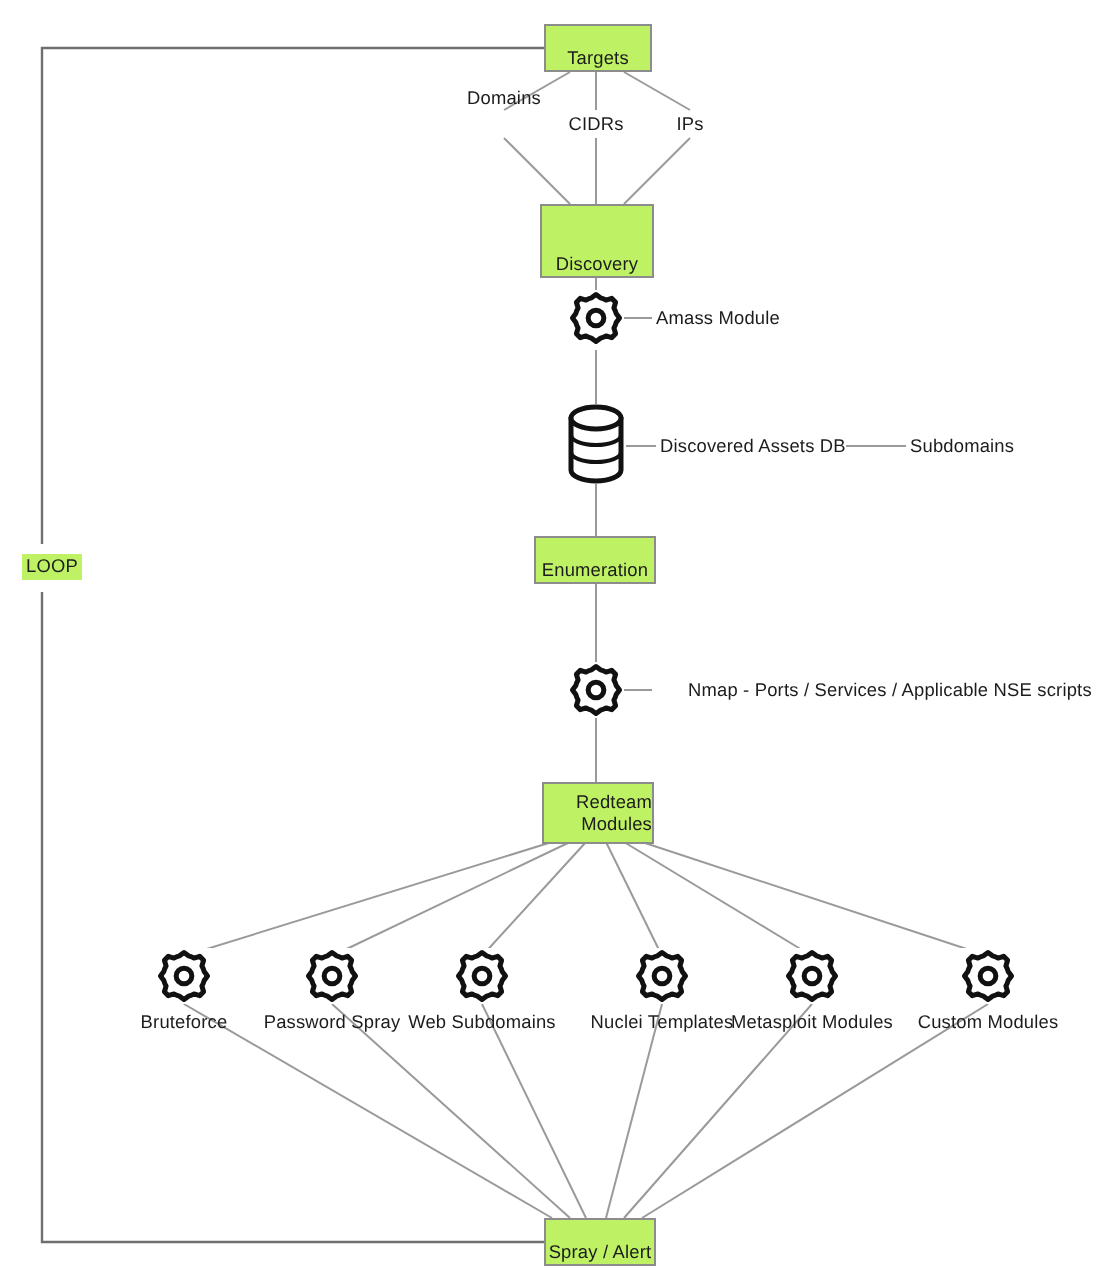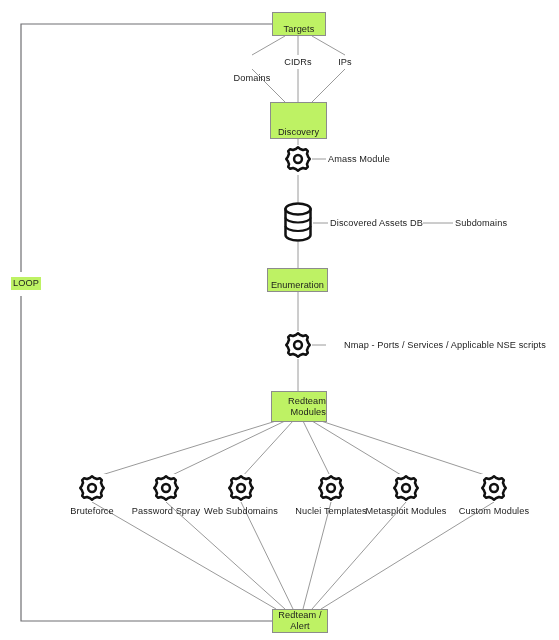--- a/index.html
+++ b/index.html
@@ -133,24 +133,24 @@
   <div class="node-box" style="left:271px; top:391px; width:56px; height:31px; flex-direction:column;">
     <span>Redteam</span>
     <span>Modules</span>
   </div>
 
   <div class="node-box" style="left:267px; top:268px; width:61px; height:24px;">
     <span>Enumeration</span>
   </div>
 
   <div class="node-box" style="left:272px; top:609px; width:56px; height:24px;">
-    <span>Redteam / Alert</span>
-  </div>
-
-  <div class="free-label centered" style="left:252px; top:73px;">
+    <span>Spray / Alert</span>
+  </div>
+
+  <div class="free-label centered" style="left:252px; top:44px;">
     <span>Domains</span>
   </div>
   <div class="free-label centered" style="left:298px; top:57px;">
     <span>CIDRs</span>
   </div>
   <div class="free-label centered" style="left:345px; top:57px;">
     <span>IPs</span>
   </div>
 
   <div class="free-label" style="left:11px; top:277px; background:#bef264; padding:1px 2px;text-align:center;">

